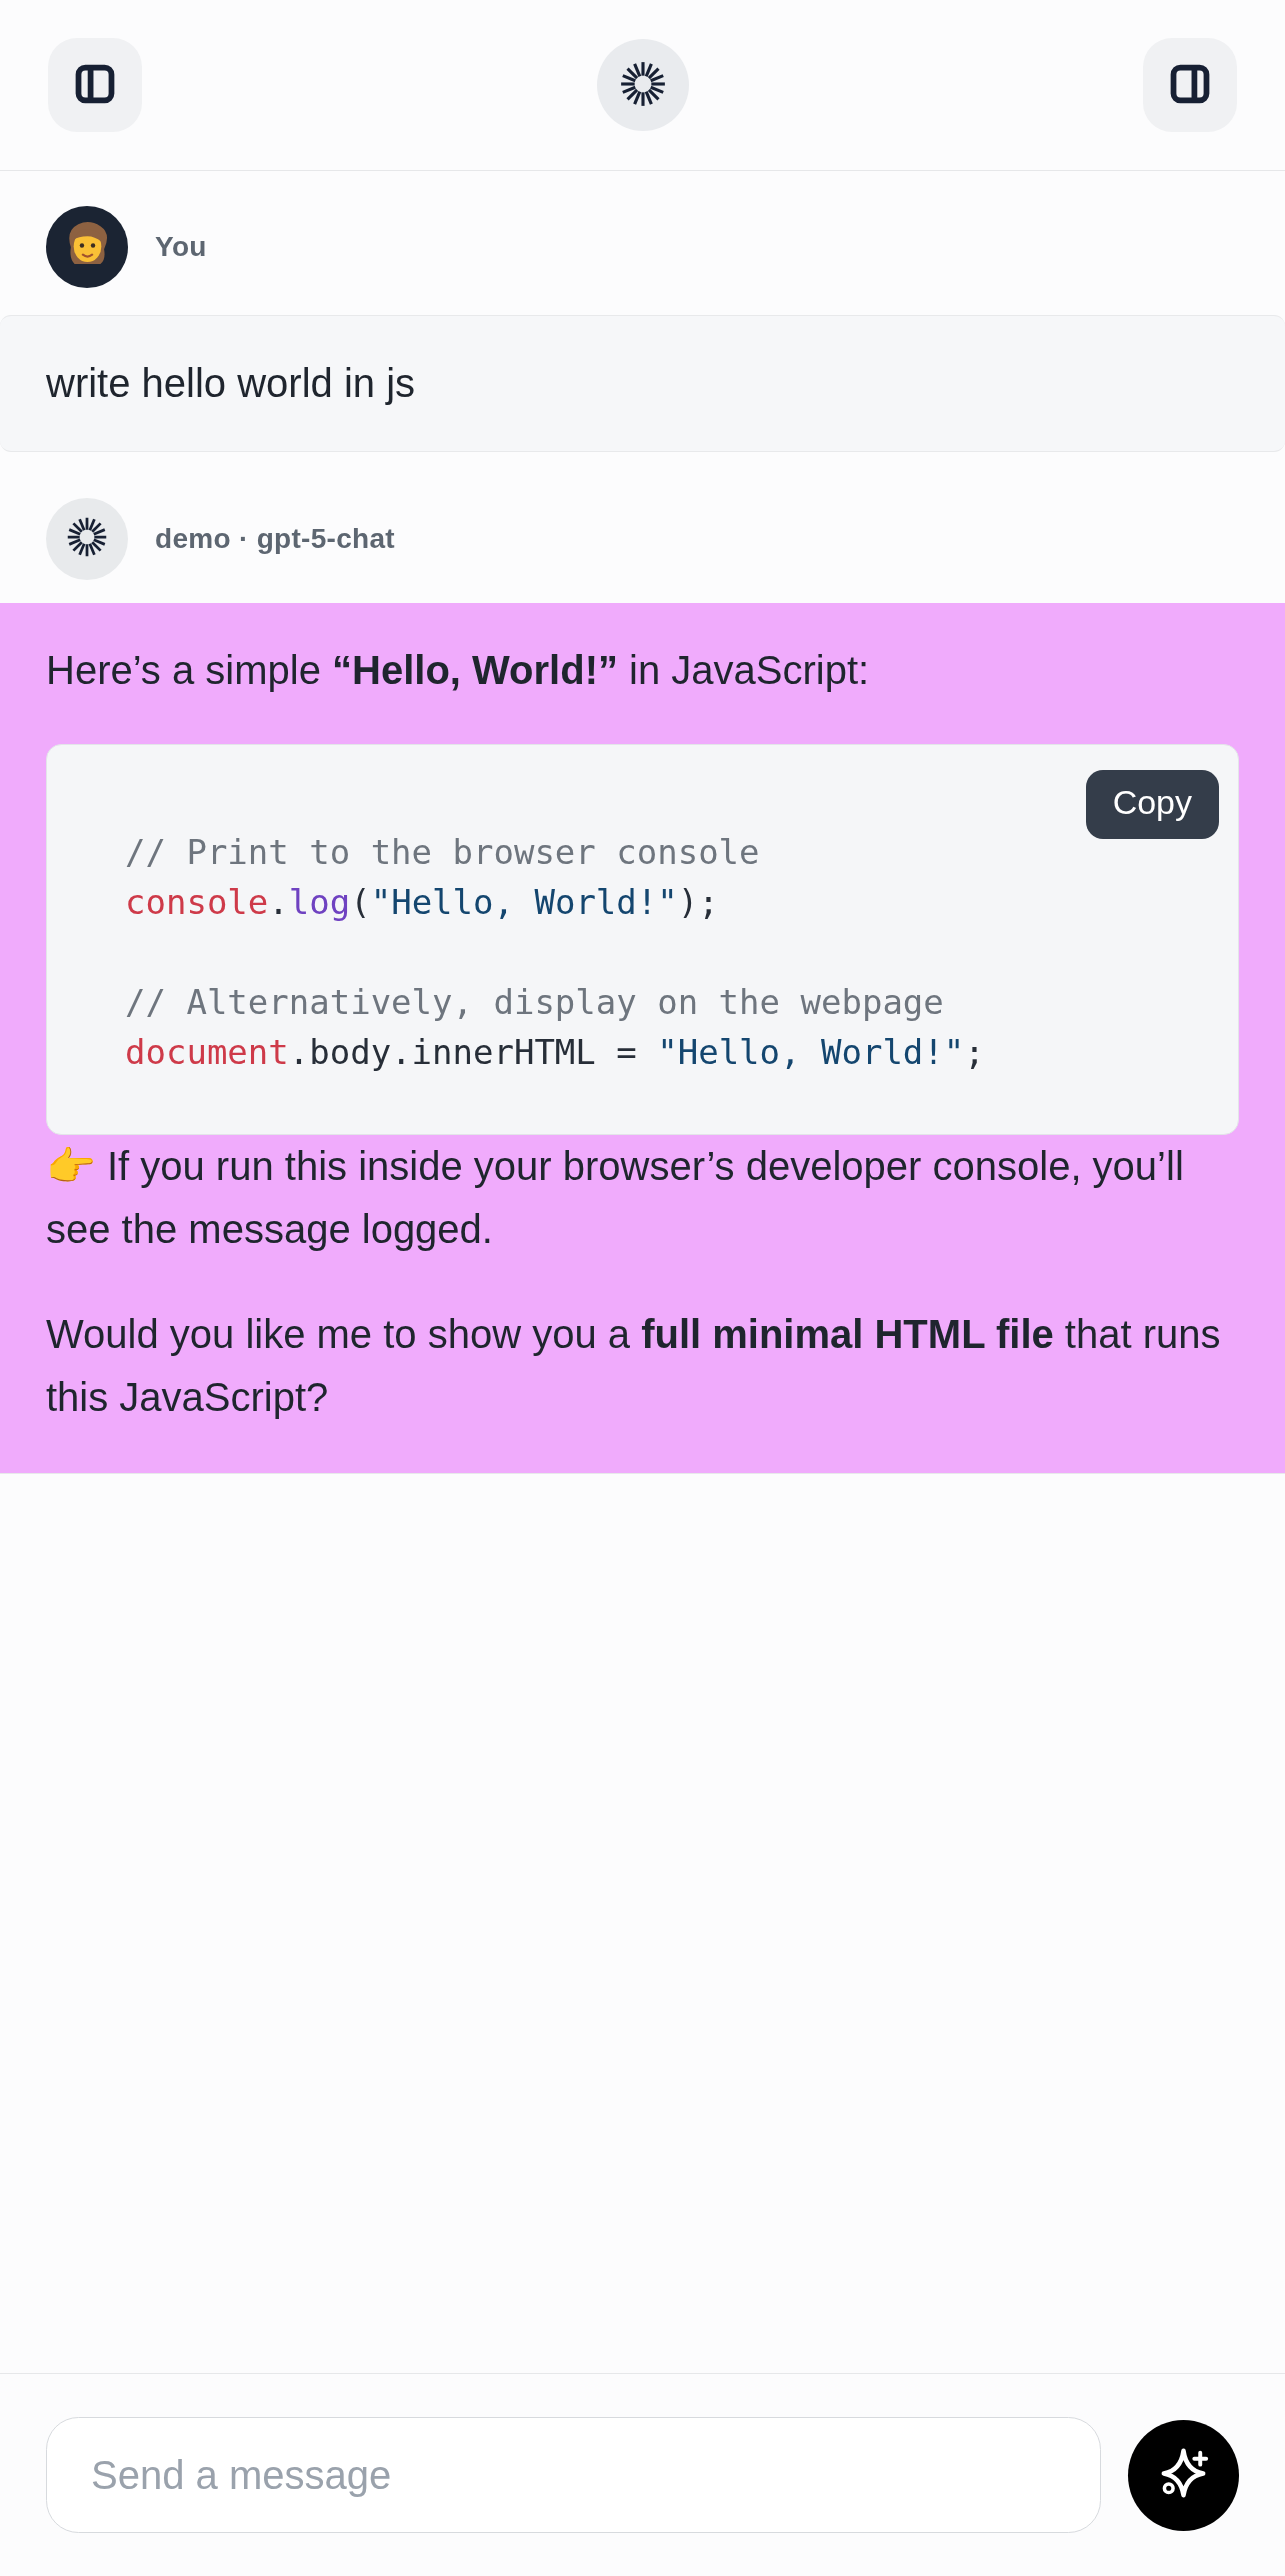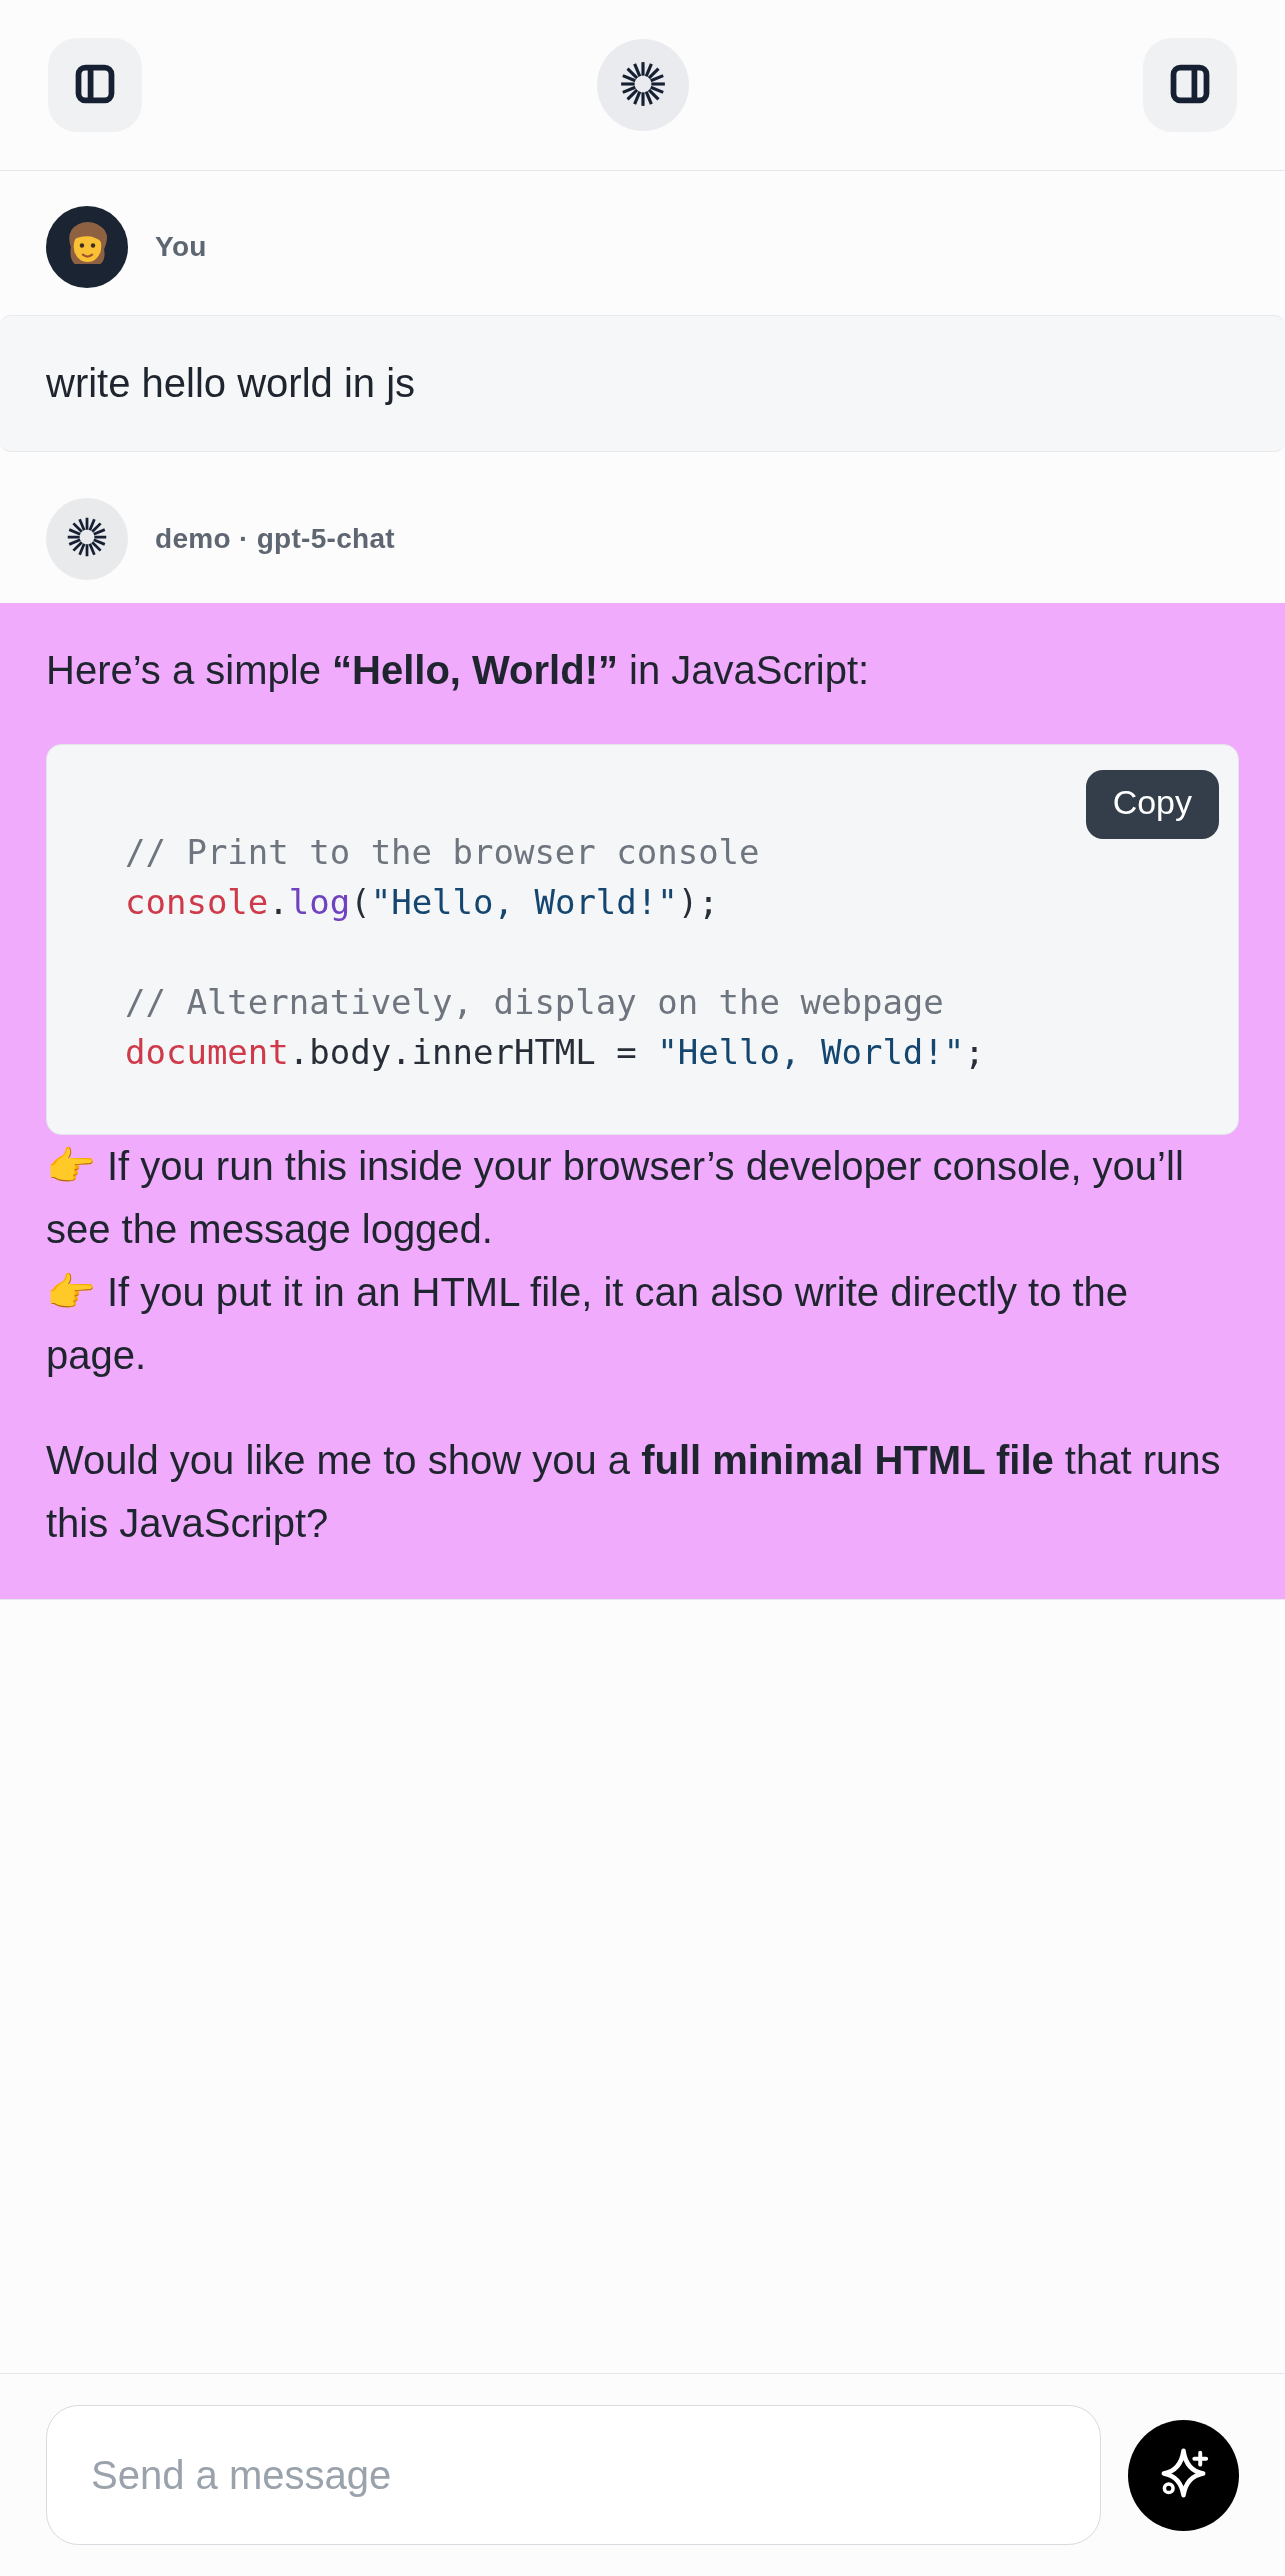--- a/index.html
+++ b/index.html
@@ -99,21 +99,21 @@
   
   .composer {
     flex:0 0 203px;
     border-top:1px solid #e6e7e9;
     background:#fcfcfd;
     display:flex; align-items:center; gap:27px;
     padding:0 46px;
   }
   .composer input {
     flex:1 1 auto;
-    height:140px;
+    height:116px;
     background:#ffffff;
     border:1.9px solid #d7dade;
     border-radius:32.5px;
     font-family:"Liberation Sans", sans-serif;
     font-size:40px;
     padding:0 44px;
     color:#1f252e;
     outline:none;
   }
   .composer input::placeholder { color:#9aa2ac; }
@@ -217,21 +217,20 @@
 
       <div class="assistant-panel">
         <p class="intro-para"><span>Here’s a simple </span><strong>“Hello, World!”</strong><span> in JavaScript:</span></p>
 
         <div class="code-card">
           <button class="copy-btn">Copy</button>
           <div class="code-pre"><div><span class="tok-comment">// Print to the browser console</span></div><div><span class="tok-keyword">console</span><span class="tok-plain">.</span><span class="tok-function">log</span><span class="tok-plain">(</span><span class="tok-string">"Hello, World!"</span><span class="tok-plain">);</span></div><div>&nbsp;</div><div><span class="tok-comment">// Alternatively, display on the webpage</span></div><div><span class="tok-keyword">document</span><span class="tok-plain">.body.innerHTML = </span><span class="tok-string">"Hello, World!"</span><span class="tok-plain">;</span></div></div>
         </div>
 
         <p class="tip-para">👉 If you run this inside your browser’s developer console, you’ll see the message logged.</p>
-        <p class="tip-para">👉 If you put it in an HTML file, it can also write directly to the page.</p>
 
         <p class="question-para"><span>Would you like me to show you a </span><strong>full minimal HTML file</strong><span> that runs this JavaScript?</span></p>
       </div>
     </section>
 
   </main>
 
   <footer class="composer">
     <input type="text" placeholder="Send a message" style="">
     <button class="send-btn">

